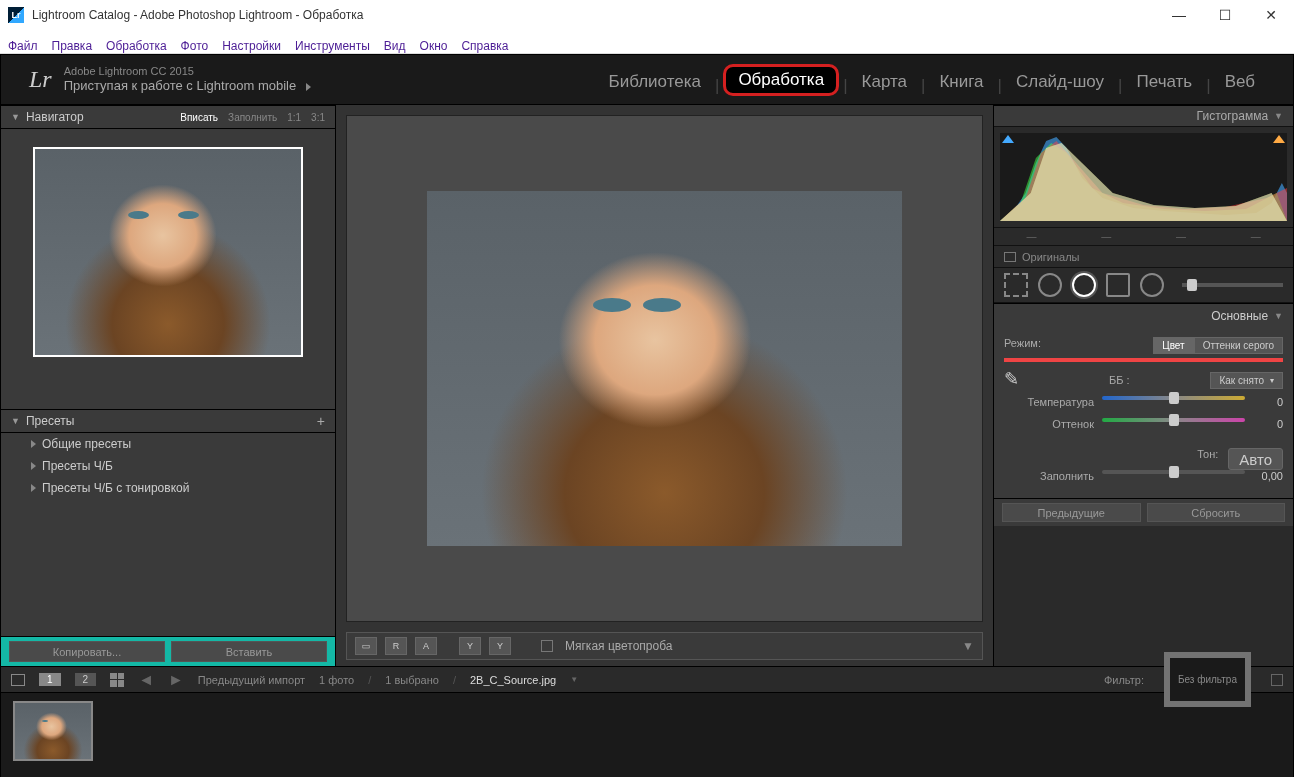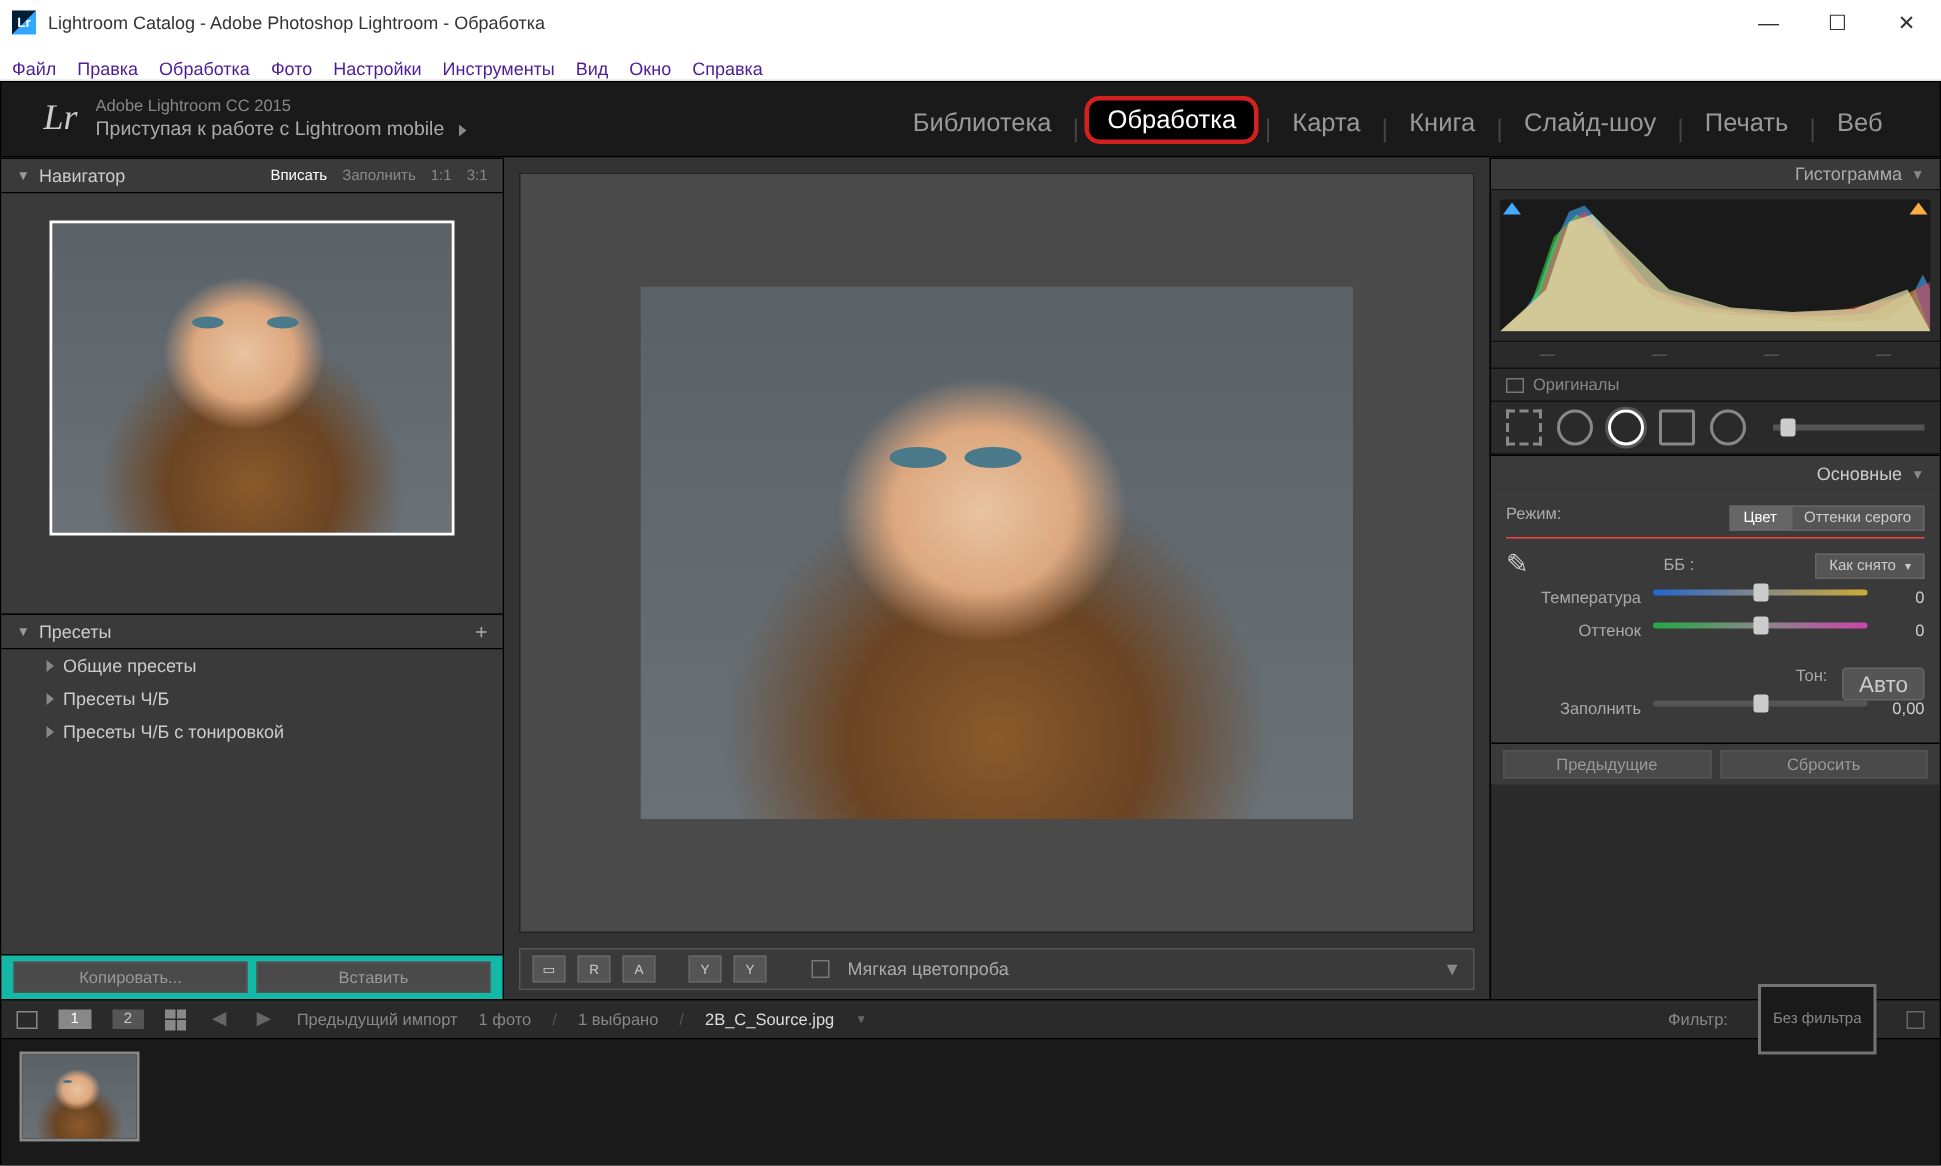--- a/index.html
+++ b/index.html
@@ -52,39 +52,39 @@
 .tool.active{border-color:#fff;box-shadow:0 0 0 2px #555}
 .section-hdr{height:24px;background:#3a3a3a;display:flex;align-items:center;justify-content:flex-end;padding:0 10px;font-size:12px;color:#ccc;gap:6px;border-top:1px solid #000}
 .basic{background:#3a3a3a;padding:6px 10px;font-size:11px;color:#aaa}
 .brow{display:flex;height:22px;gap:8px}
 .brow .label{flex:0 0 90px;text-align:right;color:#aaa}
 .slider{flex:1;height:4px;background:#555;position:relative;border-radius:2px}
 .slider.temp{background:linear-gradient(90deg,#2266cc,#888,#ccaa33)}
 .slider.tint{background:linear-gradient(90deg,#22aa44,#888,#cc44aa)}
 .thumb{position:absolute;top:-4px;left:50%;width:10px;height:12px;background:#ccc;border-radius:2px;transform:translateX(-50%)}
 .val{width:30px;text-align:right;color:#ccc}
-.mode-row{display:flex;justify-content:space-between;padding:4px 0;border-bottom:1px solid #ef4444;margin-bottom:6px}
+.mode-row{display:flex;justify-content:space-between;padding:4px 0;border-bottom:4px solid #ef4444;margin-bottom:6px}
 .mode-btns{display:flex;gap:0}
 .mode-btns span{padding:2px 8px;background:#555;font-size:10px;color:#ccc;border:1px solid #666}
 .mode-btns span.active{background:#666;color:#fff}
 .wb-row{display:flex;align-items:center;gap:10px;margin-bottom:4px}
 .dropper{width:24px;height:24px;color:#ccc;font-size:18px}
 .wb-sel{margin-left:auto;background:#555;padding:2px 8px;font-size:10px;color:#ccc;border:1px solid #666;display:flex;align-items:center;gap:6px}
 .auto-btn{background:#555;padding:2px 10px;font-size:15px;color:#ccc;border:1px solid #666;border-radius:3px}
 .prev-reset{height:28px;background:#3a3a3a;display:flex;gap:6px;padding:4px 8px;border-top:1px solid #000}
 .filmstrip{height:110px;background:#1a1a1a;border-top:1px solid #000;position:absolute;bottom:0;left:0;right:0}
 .fs-bar{height:26px;background:#2a2a2a;display:flex;align-items:center;padding:0 10px;font-size:11px;color:#888;gap:14px;border-bottom:1px solid #000}
 .fs-num{background:#555;padding:1px 8px;color:#ccc;font-size:10px}
 .fs-num.active{background:#888;color:#fff}
 .fs-grid{width:14px;height:14px;display:grid;grid-template-columns:1fr 1fr;gap:1px}
 .fs-grid div{background:#888}
 .fs-thumbs{height:84px;background:#1a1a1a;padding:8px 12px;display:flex;gap:8px}
 .fs-thumb{width:80px;height:60px;border:2px solid #888;position:relative;overflow:hidden}
 .filter-right{margin-left:auto;display:flex;align-items:center;gap:20px}
-.filter-sel{background:#1a1a1a;border:2px solid #737373;padding:16px 8px;color:#888;font-size:10px}
+.filter-sel{background:#1a1a1a;border:6px solid #737373;padding:16px 8px;color:#888;font-size:10px}
 
 .portrait{width:100%;height:100%;background:radial-gradient(ellipse 45% 55% at 48% 42%,#e8c4a0 0%,#dda77e 28%,transparent 45%),radial-gradient(ellipse 70% 90% at 50% 85%,#8b5a2b 0%,#6b4423 30%,transparent 55%),linear-gradient(180deg,#5a6268 0%,#6a7278 100%)}
 .portrait::before{content:"";position:absolute;top:30%;left:35%;width:8%;height:4%;background:#4a7a8a;border-radius:50%;box-shadow:50px 0 0 #4a7a8a}
 .tri-r{display:inline-block;width:0;height:0;border-top:4px solid transparent;border-bottom:4px solid transparent;border-left:5px solid #888}
 .plus{margin-left:auto;color:#aaa;font-size:14px}
 .hist-shape{position:absolute;bottom:0;left:0;width:100%;height:100%}
 </style>
 </head>
 <body>
 

